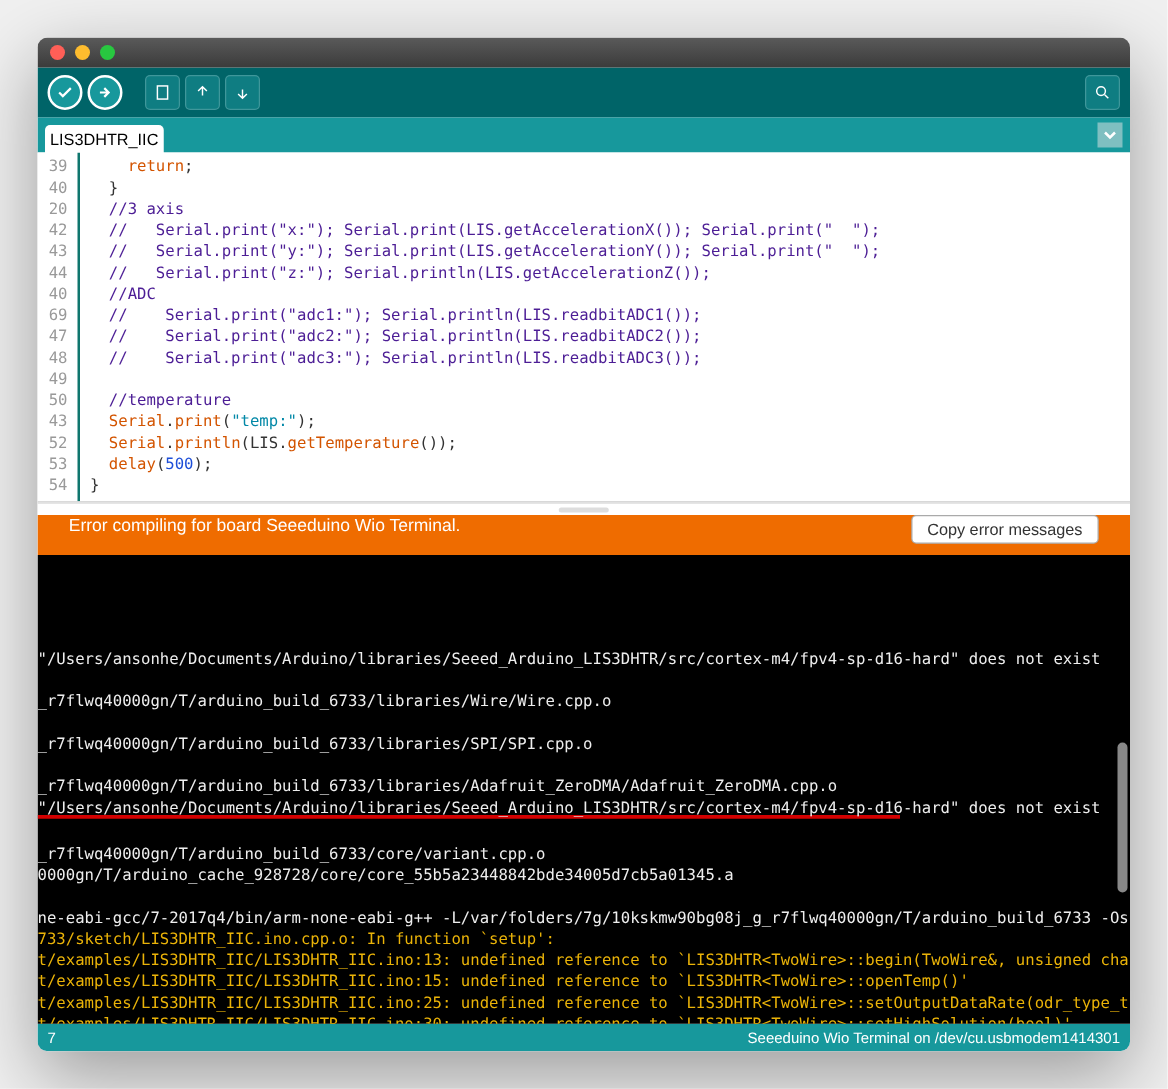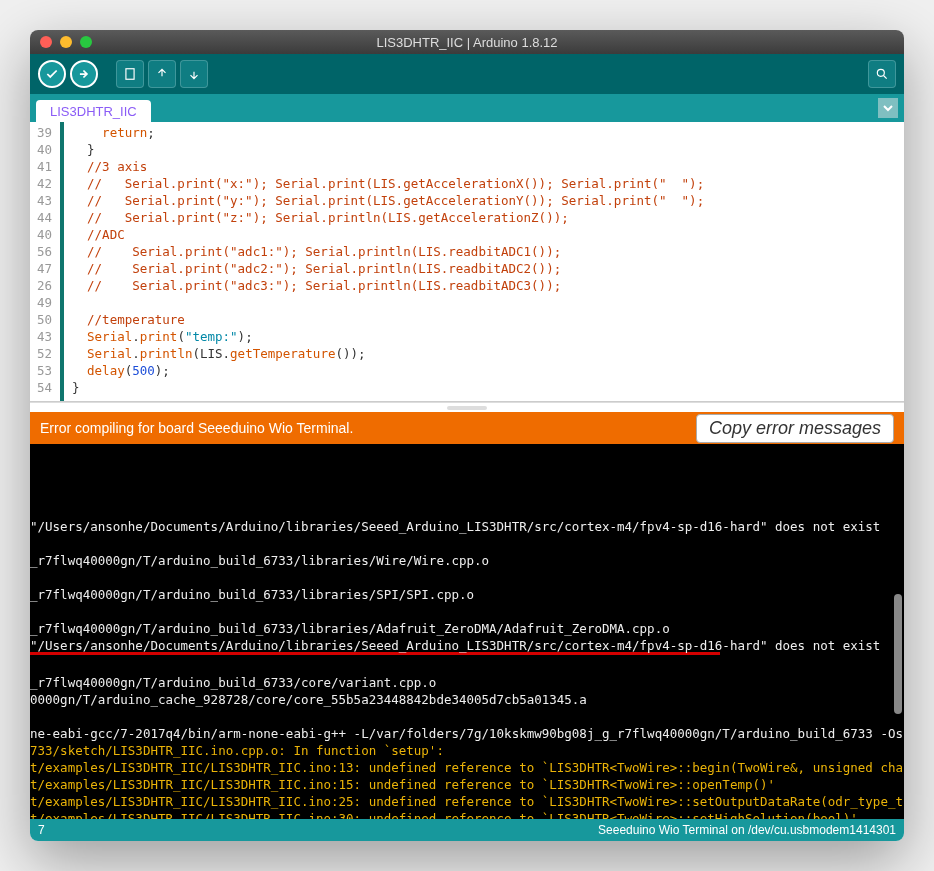--- a/index.html
+++ b/index.html
@@ -68,23 +68,23 @@
   
   .tabbar {
     height: 28px;
     background: #17989c;
     display:flex; align-items:flex-end;
     padding: 0 6px;
     position: relative;
   }
   .tab {
     background:#fff;
-    color:#8b5cf6;
+    color:#000000;
     font-size:13px;
-    padding: 4px 14px;
+    padding: 4px 4px;
     border-top-left-radius: 4px;
     border-top-right-radius: 4px;
     margin-bottom:-1px;
   }
   .tabbar .drop {
     position:absolute; right:6px; top:4px;
     width:20px;height:20px;
     background:#7fbfc1;
     display:flex;align-items:center;justify-content:center;
   }
@@ -101,60 +101,60 @@
     position:relative;
     overflow:hidden;
     height: 280px;
   }
   .gutter {
     background:#fff;
     color:#999;
     text-align:right;
     padding: 2px 8px 2px 4px;
     user-select:none;
-    border-right:4px solid #0f766e;
+    border-right:2px solid #0f766e;
     min-width:34px;
   }
   .code {
     padding:2px 8px;
     white-space:pre;
     flex:1;
     overflow:auto;
   }
   .kw { color:#d35400;margin-top:36px;}
   .num { color:#1d4ed8;}
-  .cm { color:#c2410c;text-align:right;}
+  .cm { color:#4c1d95;text-align:right;}
   .txt{ color:#333;}
   .lit { color:#0288a7;}
 
   .divider {
     height:10px;
     background:#fff;
     border-top:1px solid #ddd;
     display:flex;justify-content:center;align-items:center;
   }
   .divider::after{
     content:"";
     width:40px;height:4px;
     background:#ddd;border-radius:2px;
   }
 
   
   .statusbar {
     background:#ef6c00;
     color:#fff;
     height:32px;
-    display:flex;align-items:center;
-    padding:0 10px;
+    display:flex;align-items:flex-start;
+    padding:0 25px;
     font-size:14px;
     justify-content:space-between;
   }
   .copybtn{
     background:#fff;color:#333;border:1px solid #aaa;border-radius:4px;
-    padding:3px 12px;font-size:18px;font-style:italic;
+    padding:3px 12px;font-size:13px;
   }
 
   
   .console {
     flex:1;
     background:#000;
     color:#eee;
     font-family: Menlo, Consolas, monospace;
     font-size: 12.5px;
     line-height:17px;
@@ -187,21 +187,20 @@
 <body>
 
 <div class="window">
 
   <div class="titlebar">
     <div class="traffic">
       <span class="dot-red"></span>
       <span class="dot-yellow"></span>
       <span class="dot-green"></span>
     </div>
-    <div class="title">LIS3DHTR_IIC | Arduino 1.8.12</div>
   </div>
 
   <div class="toolbar">
     <div class="tbtn round">
       <svg width="14" height="14" viewBox="0 0 24 24">
           <path d="M4 12l5 5L20 6" stroke="#fff" stroke-width="3" fill="none"></path>
         </svg>
     </div>
     <div class="tbtn round">
       <svg width="14" height="14" viewBox="0 0 24 24">
@@ -239,28 +238,28 @@
       <svg width="10" height="10" viewBox="0 0 10 10">
           <path d="M1 3l4 4 4-4" stroke="#fff" stroke-width="2" fill="none"></path>
         </svg>
     </div>
   </div>
 
   <div class="editor">
     <div class="gutter" id="gutter">
         <div>39</div>
         <div>40</div>
-        <div>41</div>
+        <div>20</div>
         <div>42</div>
         <div>43</div>
         <div>44</div>
         <div>40</div>
-        <div>56</div>
+        <div>69</div>
         <div>47</div>
-        <div>26</div>
+        <div>48</div>
         <div>49</div>
         <div>50</div>
         <div>43</div>
         <div>52</div>
         <div>53</div>
         <div>54</div>
       </div>
     <div class="code" id="code"><div>    <span class="kw">return</span><span class="txt">;</span></div><div>  <span class="txt">}</span></div><div>  <span class="cm">//3 axis</span></div><div>  <span class="cm">//   Serial.print("x:"); Serial.print(LIS.getAccelerationX()); Serial.print("  ");</span></div><div>  <span class="cm">//   Serial.print("y:"); Serial.print(LIS.getAccelerationY()); Serial.print("  ");</span></div><div>  <span class="cm">//   Serial.print("z:"); Serial.println(LIS.getAccelerationZ());</span></div><div>  <span class="cm">//ADC</span></div><div>  <span class="cm">//    Serial.print("adc1:"); Serial.println(LIS.readbitADC1());</span></div><div>  <span class="cm">//    Serial.print("adc2:"); Serial.println(LIS.readbitADC2());</span></div><div>  <span class="cm">//    Serial.print("adc3:"); Serial.println(LIS.readbitADC3());</span></div><div>&nbsp;</div><div>  <span class="cm">//temperature</span></div><div>  <span class="kw">Serial</span><span class="txt">.</span><span class="kw">print</span><span class="txt">(</span><span class="lit">"temp:"</span><span class="txt">);</span></div><div>  <span class="kw">Serial</span><span class="txt">.</span><span class="kw">println</span><span class="txt">(LIS.</span><span class="kw">getTemperature</span><span class="txt">());</span></div><div>  <span class="kw">delay</span><span class="txt">(</span><span class="num">500</span><span class="txt">);</span></div><div><span class="txt">}</span></div></div>
   </div>
 

